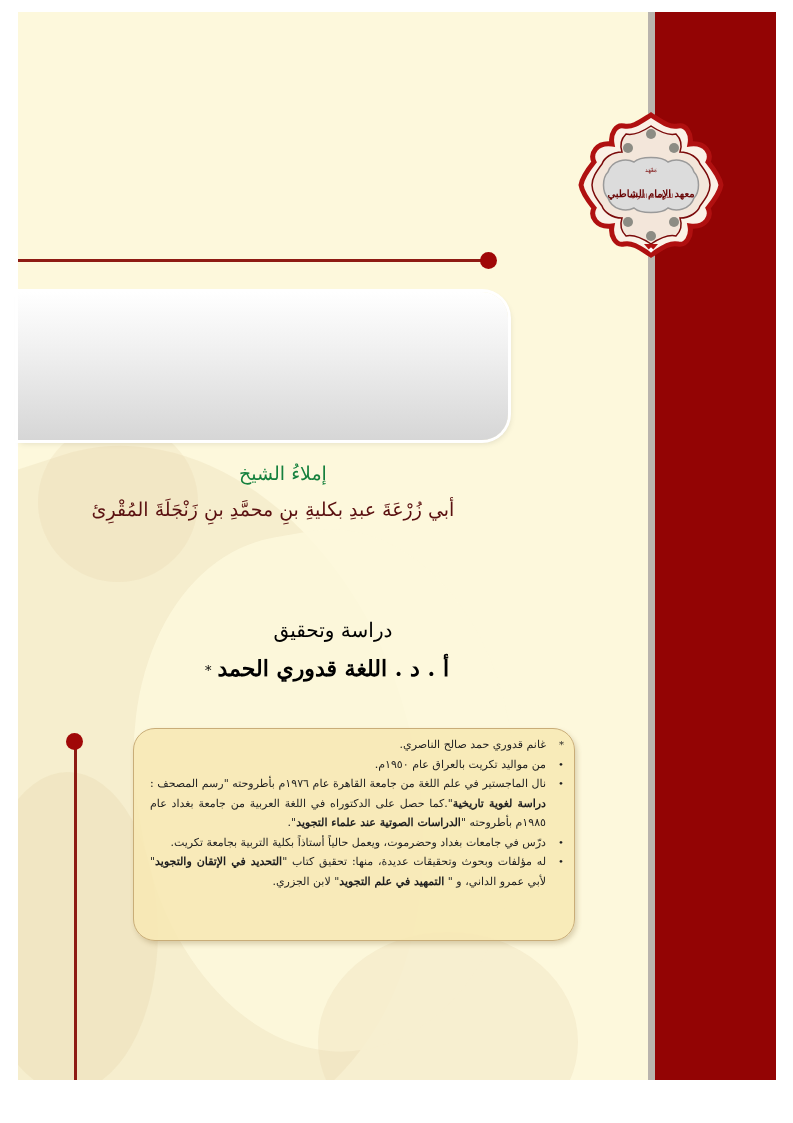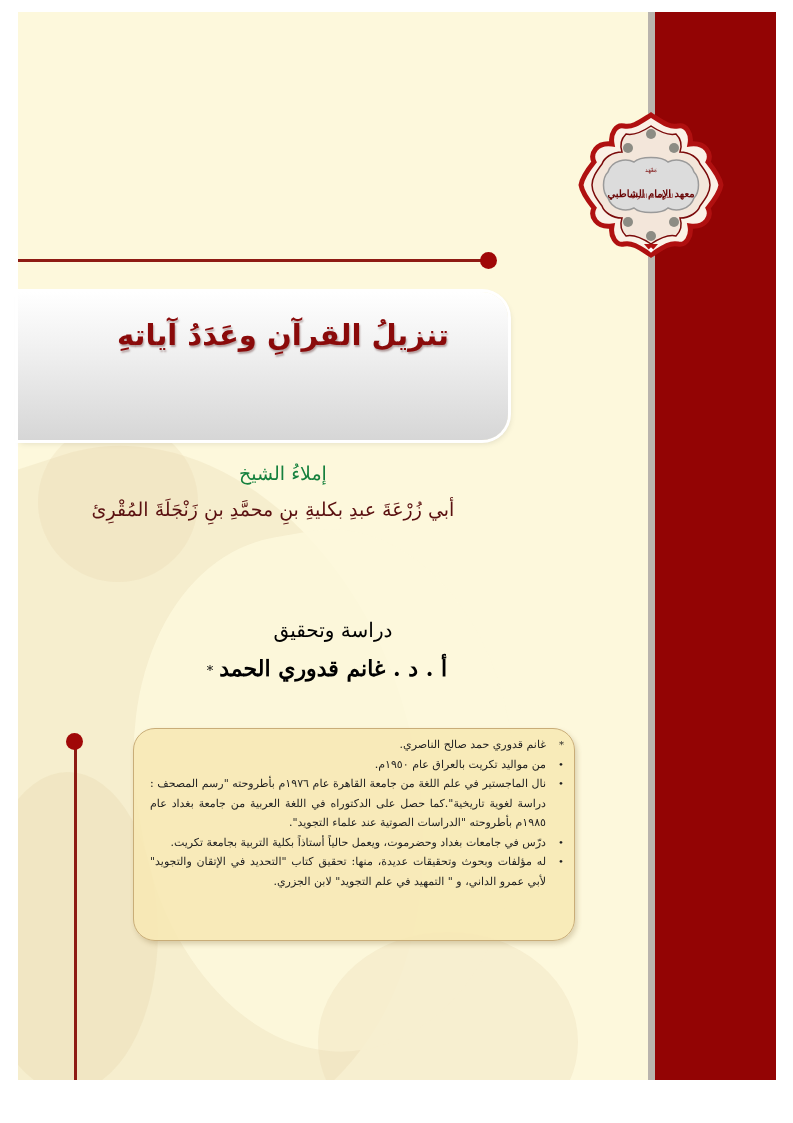--- a/index.html
+++ b/index.html
@@ -64,21 +64,21 @@
     border:1.5px solid #c9ad78; border-radius:22px;
     box-shadow:2px 3px 5px rgba(120,90,40,0.25);
   }
   .info-list {
     position:absolute; right:10px; left:16px; top:6px; margin:0; padding:0;
     list-style:none; direction:rtl; text-align:justify;
     font-size:11px; line-height:19.5px; color:#1e1e1e;
   }
   .info-list li { position:relative; padding-right:18px; }
   .info-list li .mark { position:absolute; right:0; top:0; font-size:10px; }
-  .info-list b { font-weight:normal; }
+  .info-list b { font-weight:bold; }
 </style>
 </head>
 <body>
 
 <div class="panel">
   <div class="deco d1"></div>
   <div class="deco d2"></div>
   <div class="deco d3"></div>
   <div class="deco d4"></div>
   <div class="deco d5"></div>
@@ -106,29 +106,28 @@
   </svg>
   <div style="position:absolute;left:0;top:54px;width:146px;text-align:center;font-size:6px;color:#7a0a0a;direction:rtl;">مَعْهَد</div>
   <div style="position:absolute;left:0;top:76px;width:146px;text-align:center;font-size:10px;font-weight:bold;color:#6a0808;direction:rtl;">معهد الإمام الشاطبي</div>
   <div style="position:absolute;left:0;top:80px;width:146px;text-align:center;font-size:6px;color:#7a0a0a;direction:rtl;">للدراسات القرآنية</div>
 </div>
 
 <div class="hline"></div>
 <div class="hdot"></div>
 
 <div class="title-box">
-  <div class="title-line l1"><span>تنزيلُ القرآنِ وعَدَدُ آياتهِ</span></div>
 </div>
 
 <div class="dictation t1">إملاءُ الشيخ</div>
 <div class="dictation t2"><span>أبي زُرْعَةَ عبدِ بكليةِ بنِ محمَّدِ بنِ زَنْجَلَةَ المُقْرِئ</span></div>
 
 <div class="study s1">دراسة وتحقيق</div>
 <div class="study s2">
-  <span>أ . د . غانم قدوري الحمد</span><span class="star">*</span>
+  <span>أ . د . اللغة قدوري الحمد</span><span class="star">*</span>
 </div>
 
 <div class="vline"></div>
 <div class="vdot"></div>
 
 <div class="info-box">
   <ul class="info-list">
     <li>
       <span class="mark">*</span>
       <span>غانم قدوري حمد صالح الناصري.</span>

